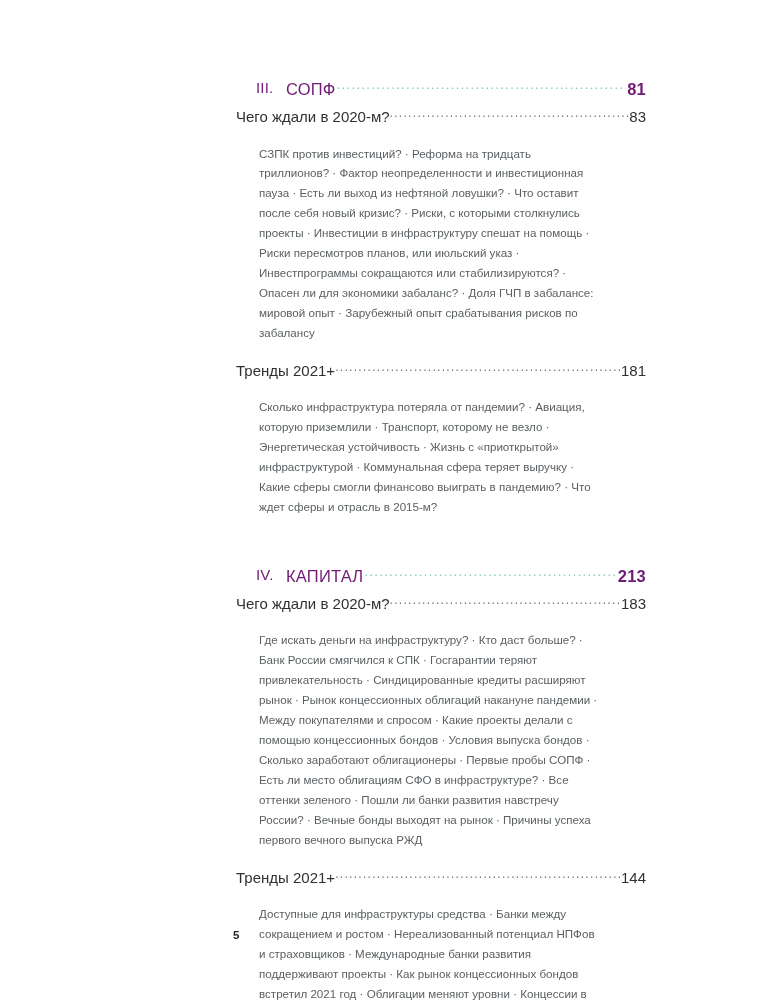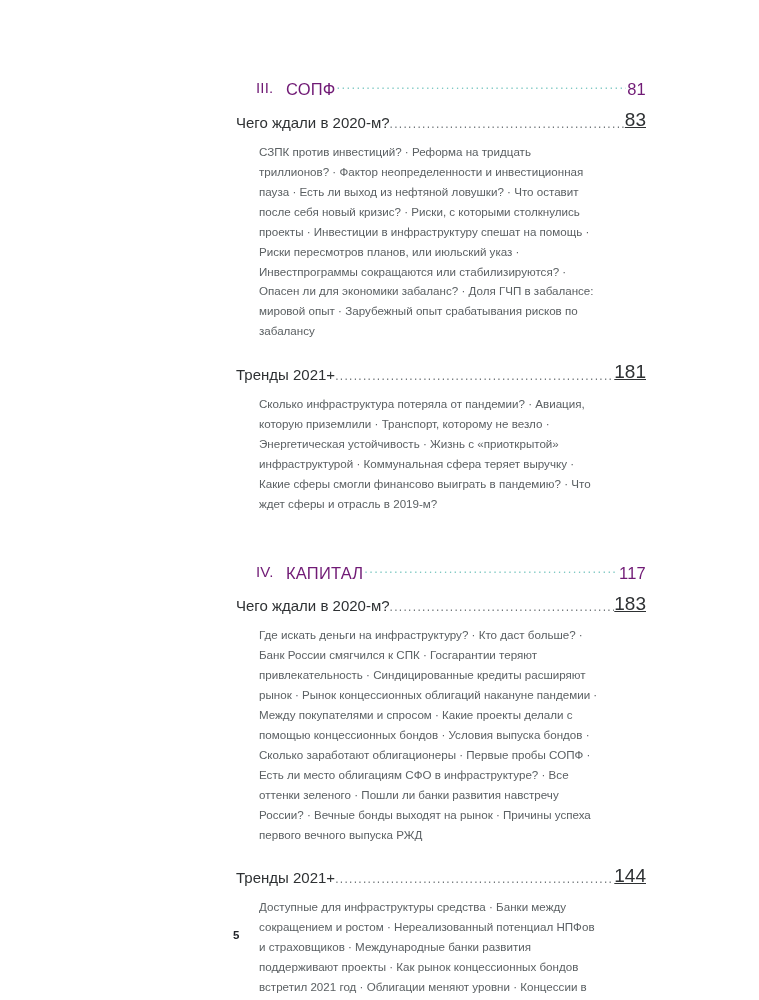--- a/index.html
+++ b/index.html
@@ -58,26 +58,27 @@
     bottom: 0.07em;
     font-size: 13px;
     letter-spacing: 1.35px;
     color: #7FC9C3;
     white-space: nowrap;
   }
   .part-page {
     flex: 0 0 auto;
     padding-left: 1px;
     font-size: 16.5px;
+    font-weight: bold;
   }
 
   
   .chapter {
     display: flex;
-    align-items: flex-end;
+    align-items: flex-start;
     color: #2E3133;
     font-size: 15px;
     line-height: 1.35;
     white-space: nowrap;
     margin-left: 24px;
     margin-top: 7px;
   }
   .chapter-title {
     flex: 0 0 auto;
   }
@@ -93,29 +94,28 @@
     position: absolute;
     left: 0;
     bottom: 0.07em;
     font-size: 12px;
     letter-spacing: 1.3px;
     color: #6E7477;
     white-space: nowrap;
   }
   .chapter-page {
     flex: 0 0 auto;
-    font-size: 19px;
+    font-size: 15px;
     color: #2E3133;
-    text-decoration: underline;
   }
 
   
   .blurb {
     margin-left: 47px;
-    margin-top: 9px;
+    margin-top: 16px;
     color: #5B6063;
     font-size: 11.6px;
     line-height: 1.72;
     max-width: 340px;
   }
 
   .group {
     margin-bottom: 0;
   }
   .group + .group {
@@ -158,32 +158,32 @@
         </div>
         <div class="blurb">СЗПК против инвестиций? · Реформа на тридцать триллионов? · Фактор неопределенности и инвестиционная пауза · Есть ли выход из нефтяной ловушки? · Что оставит после себя новый кризис? · Риски, с которыми столкнулись проекты · Инвестиции в инфраструктуру спешат на помощь · Риски пересмотров планов, или июльский указ · Инвестпрограммы сокращаются или стабилизируются? · Опасен ли для экономики забаланс? · Доля ГЧП в забалансе: мировой опыт · Зарубежный опыт срабатывания рисков по забалансу</div>
       </div>
 
       <div class="group">
         <div class="chapter">
           <span class="chapter-title">Тренды 2021+</span>
           <span class="chapter-leader"></span>
           <span class="chapter-page">181</span>
         </div>
-        <div class="blurb">Сколько инфраструктура потеряла от пандемии? · Авиация, которую приземлили · Транспорт, которому не везло · Энергетическая устойчивость · Жизнь с «приоткрытой» инфраструктурой · Коммунальная сфера теряет выручку · Какие сферы смогли финансово выиграть в пандемию? · Что ждет сферы и отрасль в 2019-м?</div>
+        <div class="blurb">Сколько инфраструктура потеряла от пандемии? · Авиация, которую приземлили · Транспорт, которому не везло · Энергетическая устойчивость · Жизнь с «приоткрытой» инфраструктурой · Коммунальная сфера теряет выручку · Какие сферы смогли финансово выиграть в пандемию? · Что ждет сферы и отрасль в 2015-м?</div>
       </div>
 
     </div>
 
     <div class="part-block">
 
       <div class="part">
         <span class="part-num">IV.</span>
         <span class="part-title">КАПИТАЛ</span>
         <span class="part-leader"></span>
-        <span class="part-page">117</span>
+        <span class="part-page">213</span>
       </div>
 
       <div class="group">
         <div class="chapter">
           <span class="chapter-title">Чего ждали в 2020-м?</span>
           <span class="chapter-leader"></span>
           <span class="chapter-page">183</span>
         </div>
         <div class="blurb">Где искать деньги на инфраструктуру? · Кто даст больше? · Банк России смягчился к СПК · Госгарантии теряют привлекательность · Синдицированные кредиты расширяют рынок · Рынок концессионных облигаций накануне пандемии · Между покупателями и спросом · Какие проекты делали с помощью концессионных бондов · Условия выпуска бондов · Сколько заработают облигационеры · Первые пробы СОПФ · Есть ли место облигациям СФО в инфраструктуре? · Все оттенки зеленого · Пошли ли банки развития навстречу России? · Вечные бонды выходят на рынок · Причины успеха первого вечного выпуска РЖД</div>
       </div>

